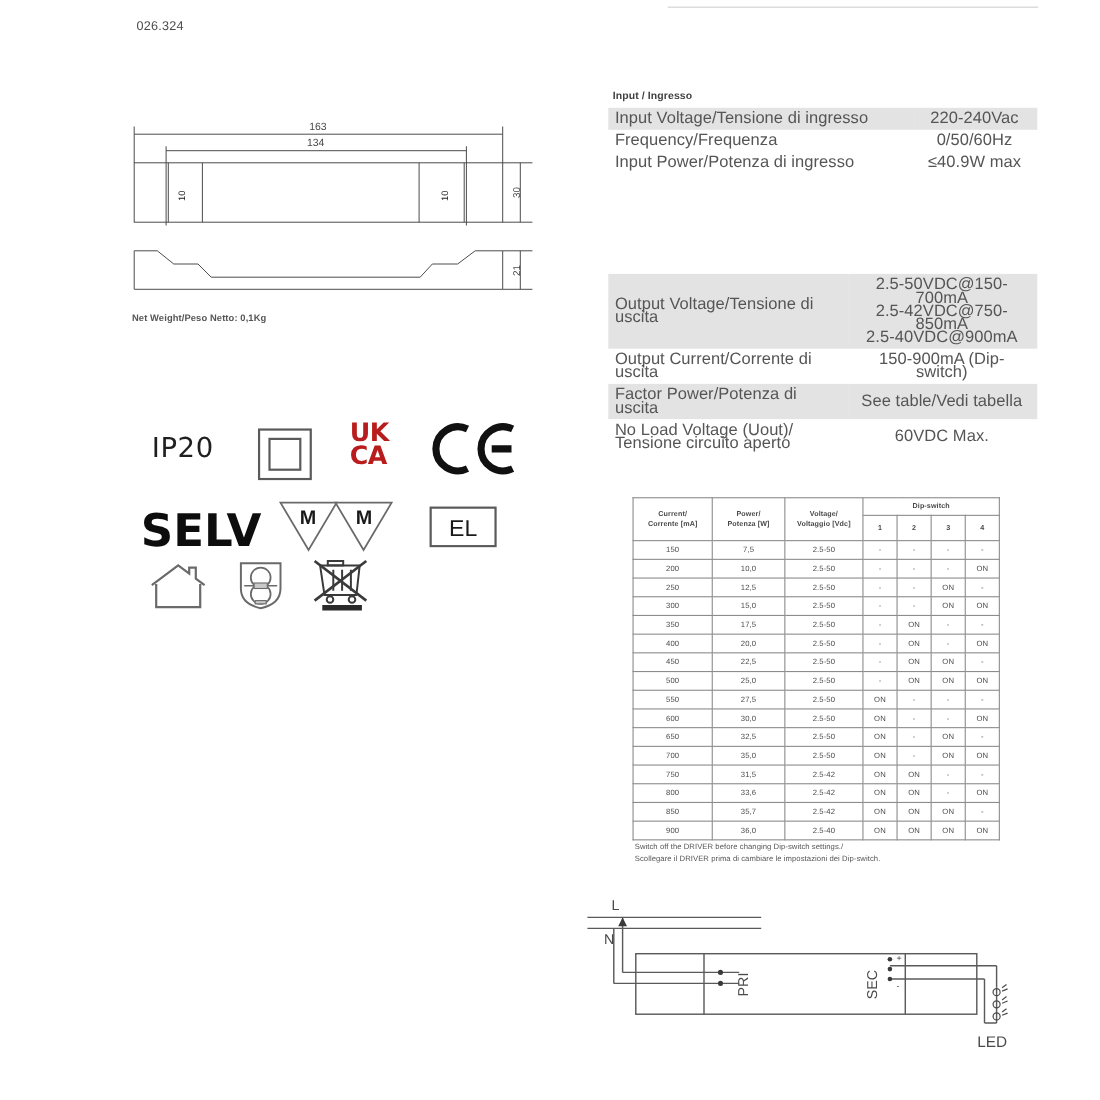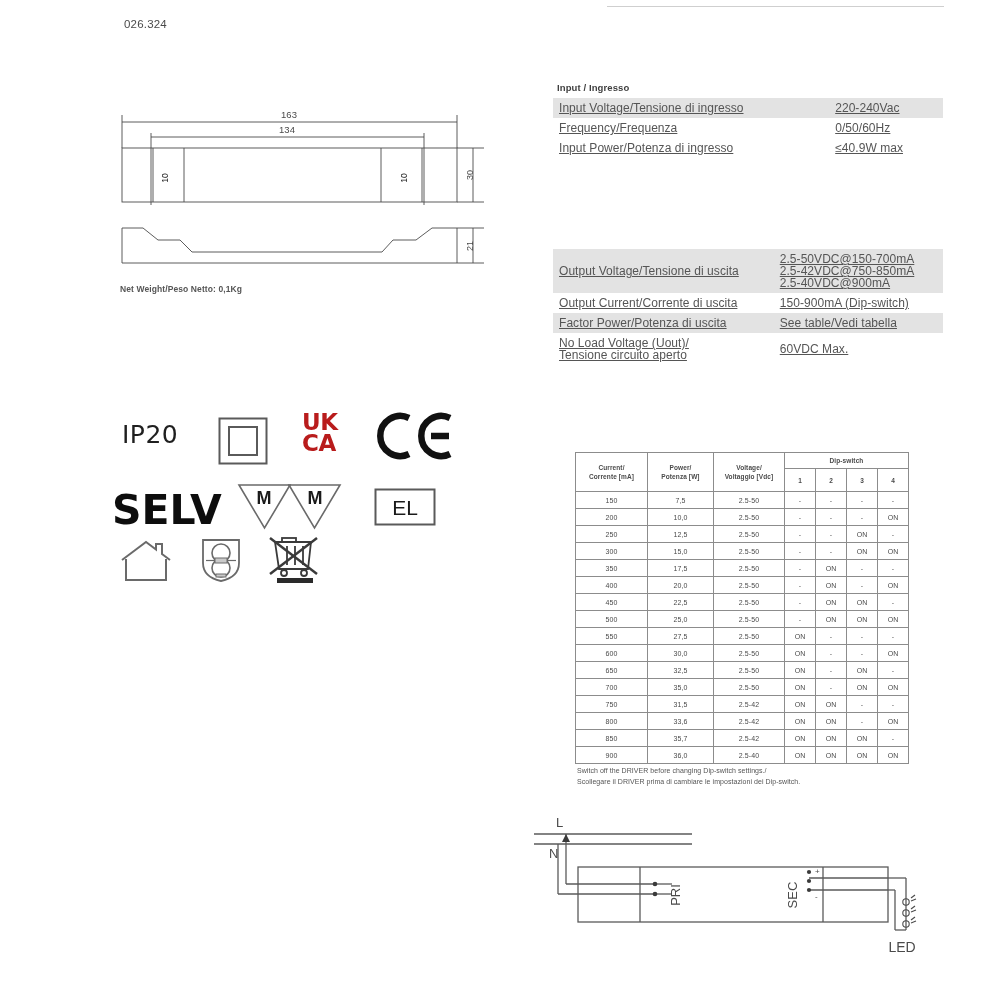--- a/index.html
+++ b/index.html
@@ -26,21 +26,21 @@
   
   .drawing { position: absolute; left: 116px; top: 100px; width: 380px; height: 200px; }
   .drawing svg { display:block; }
 
   .net-weight {
     position: absolute; left: 120px; top: 284px;
     font-size: 8.5px; color: #555; font-weight: 600; letter-spacing: .1px;
   }
 
   
-  .symbols { position: absolute; left: 112px; top: 376px; width: 360px; height: 200px; margin-top: 28px; }
+  .symbols { position: absolute; left: 128px; top: 376px; width: 360px; height: 200px; }
   .sym { position: absolute; }
 
   .sym-ip20 { left: 10px; top: 16px; font-size: 25px; color: #1f1f1f; letter-spacing: .5px;
     font-family: "DejaVu Sans", sans-serif; font-weight: 400; }
   .sym-classII { left: 106px; top: 13px; }
   .sym-ukca { left: 190px; top: 8px; font-size: 23px; font-weight: bold; line-height: 21px;
     color: #b91c1c; font-family: "DejaVu Sans", sans-serif; letter-spacing: -0.5px; }
   .sym-ce { left: 263px; top: 8px; }
   .sym-selv { left: 0px; top: 82px; font-size: 41px; font-weight: bold; color: #0d0d0d;
     font-family: "DejaVu Sans", sans-serif; letter-spacing: 0px; }
@@ -51,25 +51,25 @@
   .sym-weee { left: 155px; top: 130px; }
 
   
   .spec-block { position: absolute; }
   .spec-title {
     font-size: 9.5px; font-weight: bold; color: #3f3f3f;
     padding-left: 4px; margin-bottom: 5px; letter-spacing: .1px;
   }
   .spec-table { width: 100%; border-collapse: collapse; }
   .spec-table td {
-    font-size: 12px; color: #555; padding: 4px 8px 4px 6px;
-    vertical-align: middle; letter-spacing: .05px; text-decoration: underline;
+    font-size: 15px; color: #555; padding: 4px 8px 4px 6px;
+    vertical-align: middle; letter-spacing: .05px;
   }
   .spec-table tr.shaded td { background: #e3e3e3; }
-  .spec-table td.val { text-align: left; white-space: pre-line; line-height: 12px; }
+  .spec-table td.val { text-align: center; white-space: pre-line; line-height: 12px; }
   .spec-table td.lbl { white-space: pre-line; line-height: 12px; }
 
   #input-block { left: 553px; top: 82px; width: 390px; }
   #output-block { left: 553px; top: 249px; width: 390px; }
 
   
   .dip-wrap { position: absolute; left: 575px; top: 452px; width: 333px; }
   table.dip { border-collapse: collapse; width: 100%; table-layout: fixed; }
   table.dip th, table.dip td {
     border: 1px solid #8c8c8c;

